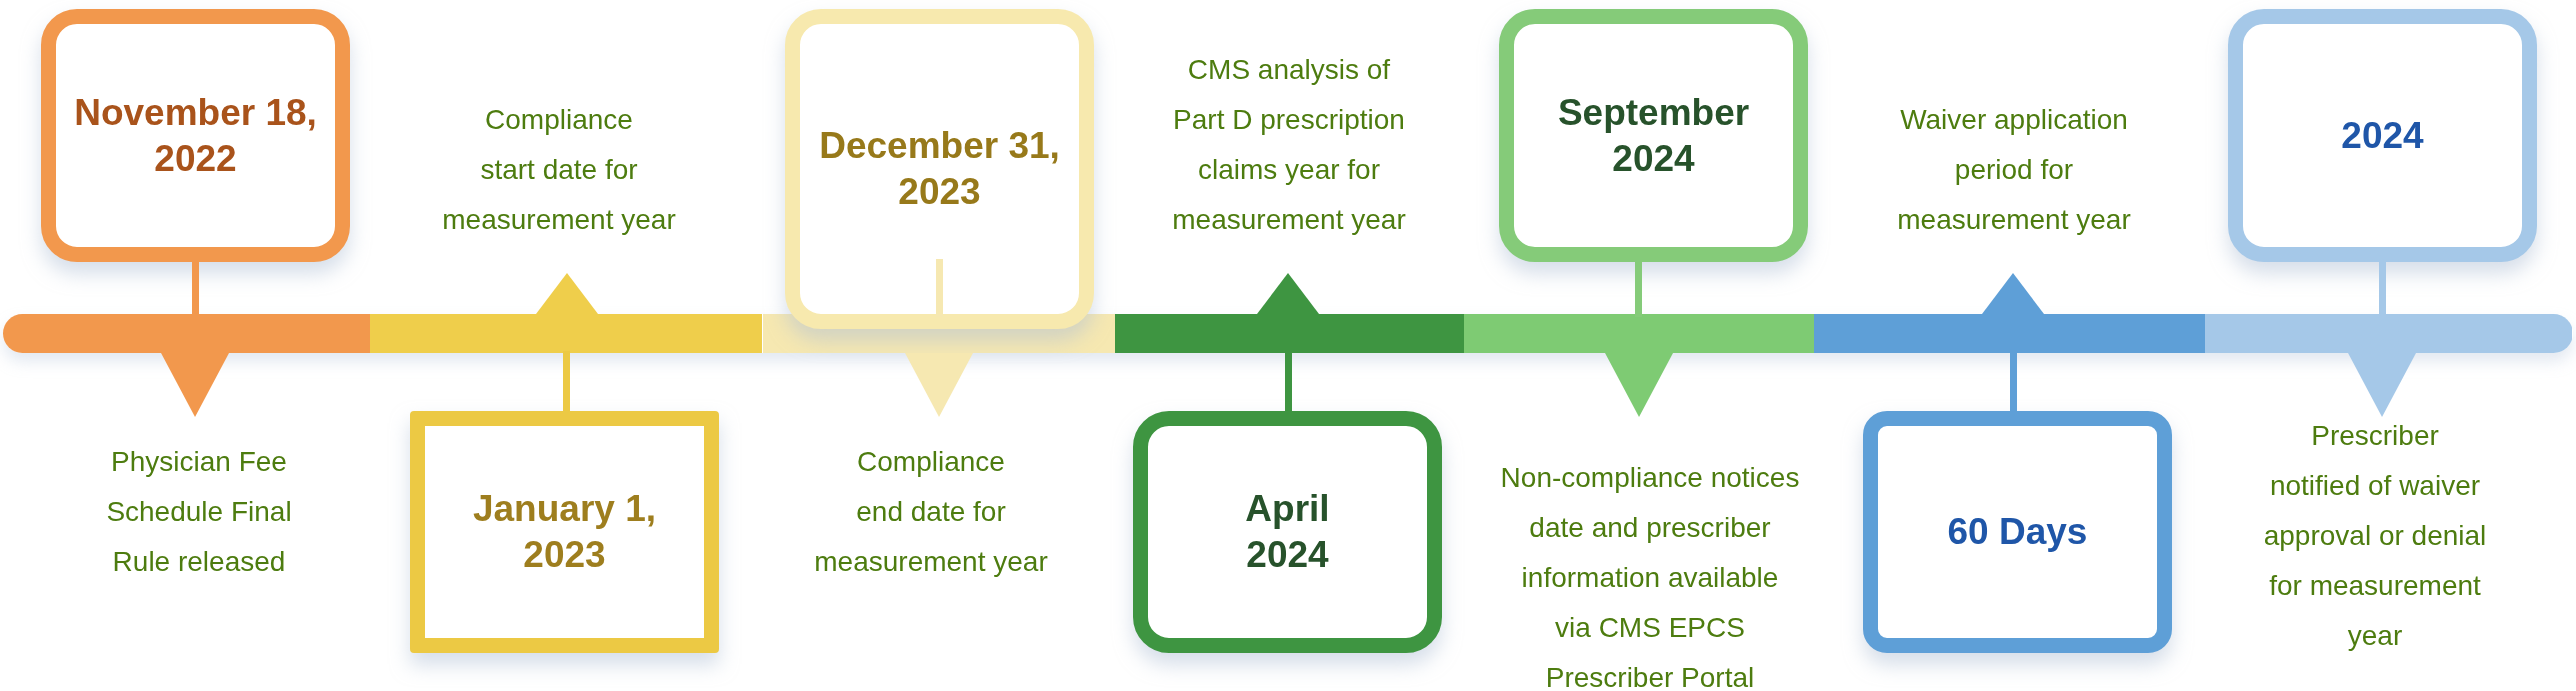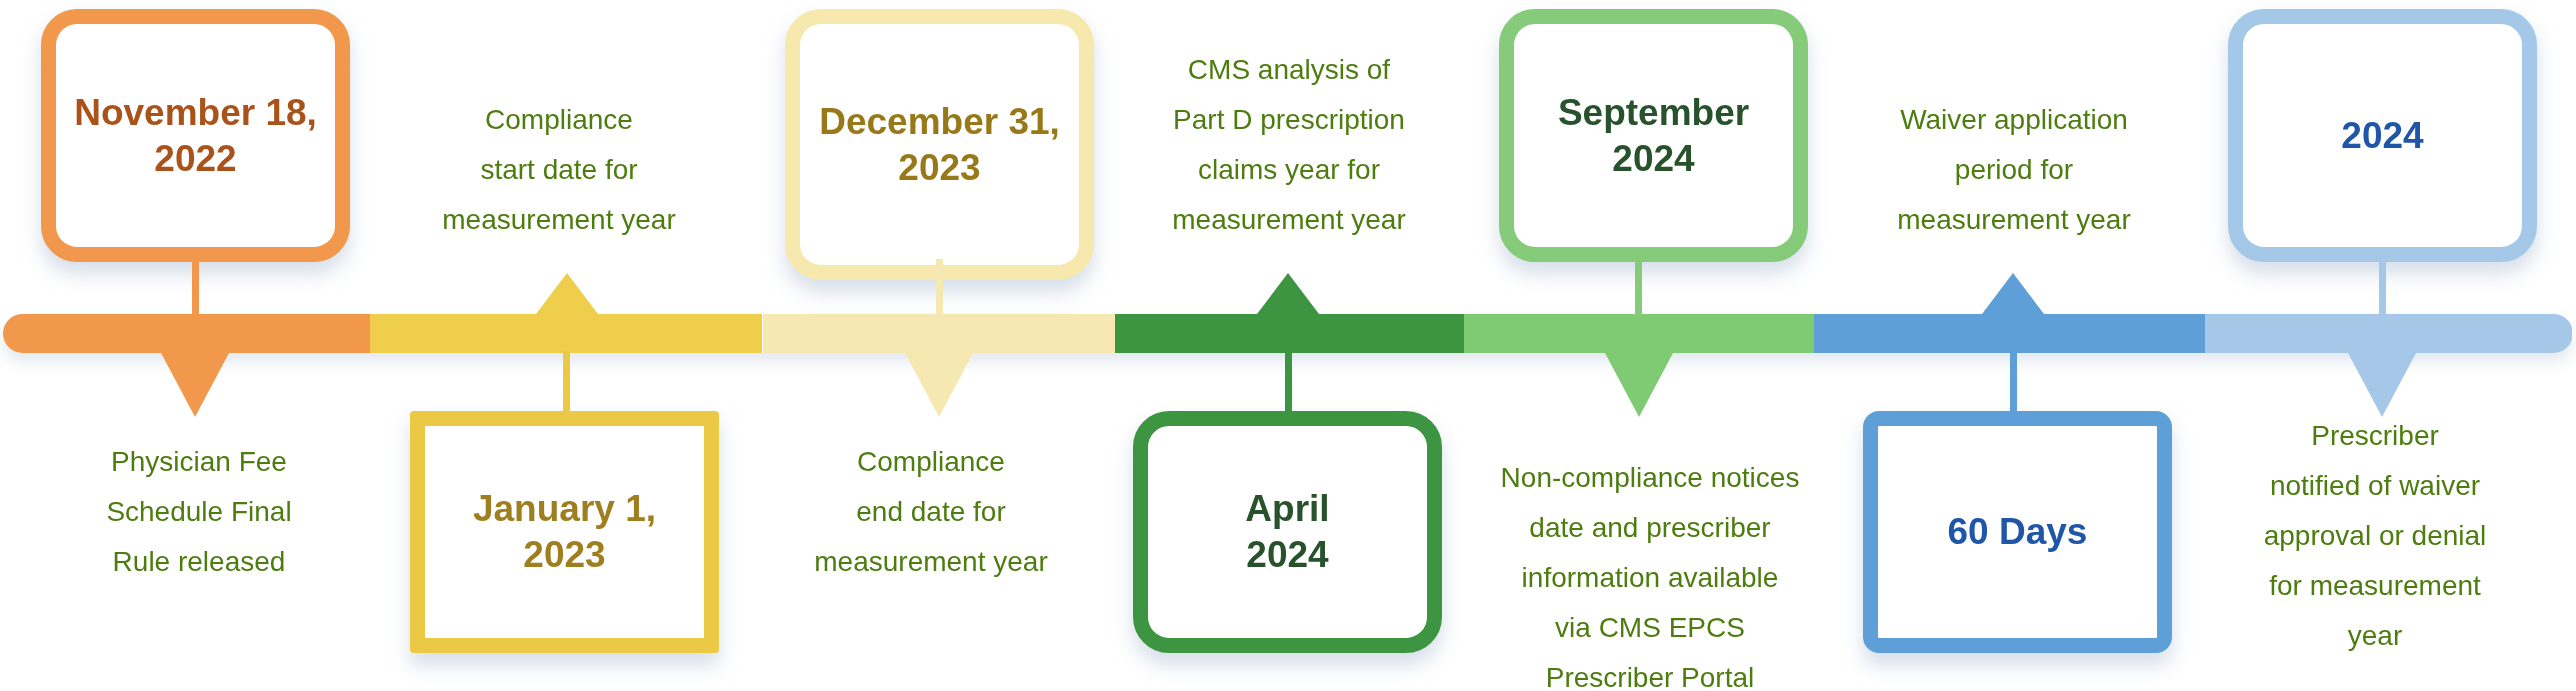--- a/index.html
+++ b/index.html
@@ -71,21 +71,21 @@
         <div class="box-line" style="color: rgb(158, 126, 30);">January 1,</div>
         <div class="box-line" style="color: rgb(158, 126, 30);">2023</div>
       </div>
       <div class="connector" style="width: 6.9px; left: 563px; background: rgb(236, 201, 68); top: 351px; height: 63px;"></div>
       <div class="arrow" style="left: 536px; top: 273px; border-left: 31px solid transparent; border-right: 31px solid transparent; border-bottom: 41px solid rgb(239, 206, 75);"></div>
       <div class="desc" style="width: 600px; left: 259px; bottom: 446px;">
         <div class="desc-line">Compliance</div>
         <div class="desc-line">start date for</div>
         <div class="desc-line">measurement year</div>
       </div>
-      <div class="milestone-box" style="left: 785px; top: 9.4px; width: 309px; height: 271px; border: 15.6px solid rgb(247, 233, 174); border-radius: 36px; align-items: center;">
+      <div class="milestone-box" style="left: 785px; top: 9.4px; width: 309px; height: 320px; border: 15.6px solid rgb(247, 233, 174); border-radius: 36px; align-items: center;">
         <div class="box-line" style="color: rgb(151, 121, 26);">December 31,</div>
         <div class="box-line" style="color: rgb(151, 121, 26);">2023</div>
       </div>
       <div class="connector" style="width: 6.9px; left: 936px; background: rgb(246, 232, 177); top: 259px; height: 58px;"></div>
       <div class="arrow" style="left: 905px; top: 353px; border-left: 34px solid transparent; border-right: 34px solid transparent; border-top: 64px solid rgb(246, 232, 177);"></div>
       <div class="desc" style="width: 600px; left: 631px; top: 437px;">
         <div class="desc-line">Compliance</div>
         <div class="desc-line">end date for</div>
         <div class="desc-line">measurement year</div>
       </div>
@@ -107,21 +107,21 @@
       </div>
       <div class="connector" style="width: 6.9px; left: 1635px; background: rgb(133, 203, 121); top: 259px; height: 58px;"></div>
       <div class="arrow" style="left: 1605px; top: 353px; border-left: 34px solid transparent; border-right: 34px solid transparent; border-top: 64px solid rgb(126, 203, 115);"></div>
       <div class="desc" style="width: 600px; left: 1350px; top: 411px; margin-top: 42px;">
         <div class="desc-line">Non-compliance notices</div>
         <div class="desc-line">date and prescriber</div>
         <div class="desc-line">information available</div>
         <div class="desc-line">via CMS EPCS</div>
         <div class="desc-line">Prescriber Portal</div>
       </div>
-      <div class="milestone-box" style="left: 1863px; top: 411px; width: 309px; height: 242px; border: 15.6px solid rgb(94, 159, 215); border-radius: 16px;">
+      <div class="milestone-box" style="left: 1863px; top: 411px; width: 309px; height: 242px; border: 15.6px solid rgb(94, 159, 215); border-radius: 24px;">
         <div class="box-line" style="color: rgb(31, 86, 168);">60 Days</div>
       </div>
       <div class="connector" style="width: 6.9px; left: 2010px; background: rgb(94, 159, 215); top: 351px; height: 63px;"></div>
       <div class="arrow" style="left: 1982px; top: 273px; border-left: 31px solid transparent; border-right: 31px solid transparent; border-bottom: 41px solid rgb(94, 159, 215);"></div>
       <div class="desc" style="width: 600px; left: 1714px; bottom: 446px;">
         <div class="desc-line">Waiver application</div>
         <div class="desc-line">period for</div>
         <div class="desc-line">measurement year</div>
       </div>
       <div class="milestone-box" style="left: 2228px; top: 9.4px; width: 309px; height: 253px; border: 15.6px solid rgb(165, 200, 232); border-radius: 36px;">

